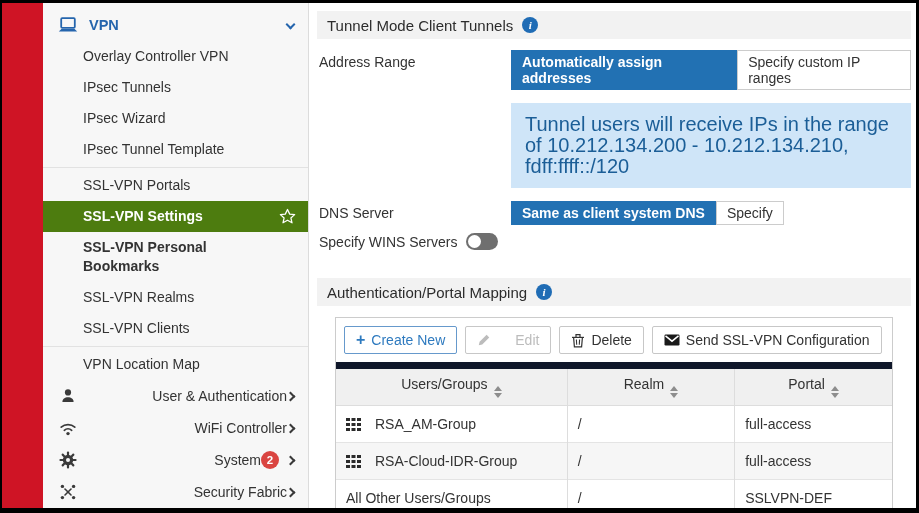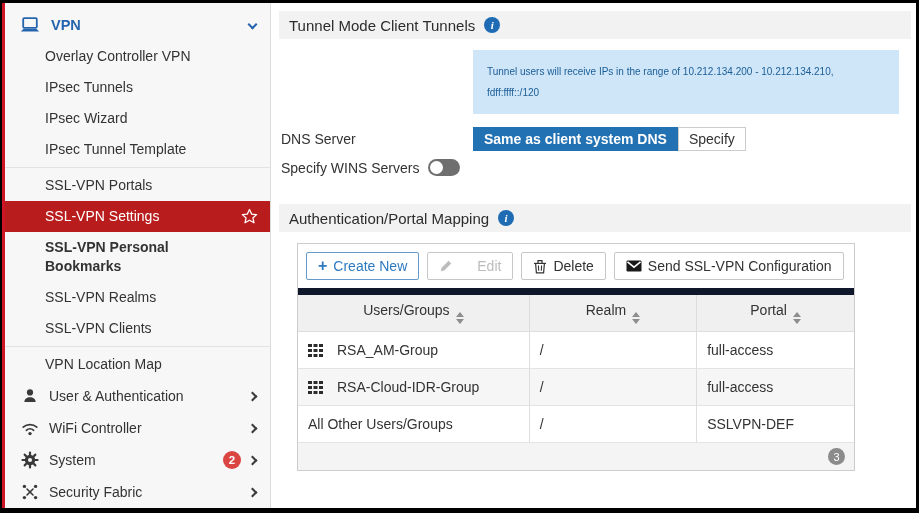--- a/index.html
+++ b/index.html
@@ -1,34 +1,34 @@
 <!DOCTYPE html>
 <html><head>
 <meta charset="utf-8">
 <style>
   * { margin:0; padding:0; box-sizing:border-box; }
   body { width:919px; height:513px; font-family:"Liberation Sans", sans-serif; background:#fff; }
   .frame { width:919px; height:513px; background:#000; padding:3px 3px 5px 2px; }
   .redstrip { height:100%; background:#cf1425; padding-left:3px; }
-  .app { display:flex; height:100%; background:#fff; overflow:hidden; }
+  .app { display:flex; height:100%; background:#fff; overflow:hidden;margin-left:38px; }
 
   
   .sidebar { width:266px; min-width:266px; background:#f7f7f7; border-right:1px solid #dcdcdc;
              font-size:14px; color:#333; padding-top:5px; overflow:hidden; }
   .nav-header { display:flex; align-items:center; height:33px; padding:0 14px 0 15px;
                 color:#2565ad; font-weight:bold; font-size:14.5px; }
   .nav-header .lbl { margin-left:11px; }
   .nav-item { display:flex; align-items:center; padding:6px 10px 6px 40px; line-height:19px; cursor:default; }
   .nav-item.two-line .itm-lbl { display:inline-block; max-width:158px;font-weight:bold; }
-  .nav-item.selected { background:#b91c1c; color:#fff; font-weight:normal; padding-right:12px; }
+  .nav-item.selected { background:#4d7c0f; color:#fff; font-weight:bold; padding-right:12px; }
   .nav-item.selected .itm-lbl { flex:1; }
   .divider { border-top:1px solid #e2e2e2; margin:2px 0; }
   .nav-section { display:flex; align-items:center; padding:6px 14px 6px 15px; height:32px; }
   .nav-section .icon { width:19px; display:flex; justify-content:center; }
-  .nav-section .sec-lbl { margin-left:10px; flex:1; }
+  .nav-section .sec-lbl { margin-left:10px; flex:1;text-align:right; }
   .badge { background:#da4541; color:#fff; width:18px; height:18px; border-radius:50%;
            font-size:11.5px; font-weight:bold; display:flex; align-items:center; justify-content:center;
            margin-right:8px; }
   .chev { width:7px; height:7px; border-right:2px solid currentColor; border-bottom:2px solid currentColor;
           display:inline-block; }
   .chev.down { transform:rotate(45deg); margin-left:auto; color:#2565ad; }
   .chev.right { transform:rotate(-45deg); color:#3a3a3a; }
 
   
   main { flex:1; padding:8px 5px 0 8px; font-size:14px; color:#333; overflow:hidden; }
@@ -39,21 +39,21 @@
   .info-icon { width:16px; height:16px; border-radius:50%; background:#1f6cb5; color:#fff;
                font-size:11px; font-weight:bold; font-style:italic; font-family:"Liberation Serif", serif;
                display:inline-flex; align-items:center; justify-content:center; flex:0 0 auto; }
   .form-row { display:flex; margin-left:2px; margin-bottom:13px; }
   .form-label { width:192px; padding-top:4px; flex:0 0 192px; }
   .segmented { display:flex; align-items:stretch; }
   .seg { padding:3px 10px; border:1px solid #ccc; background:#fff; color:#333; font-size:14px;
          display:flex; align-items:center; cursor:pointer; }
   .seg.active { background:#2271b3; border-color:#2271b3; color:#fff; font-weight:bold; }
   .info-box { background:#cfe5f8; color:#1b5e97; padding:11px 14px; width:426px; line-height:21px;
-              font-size:10px; }
+              font-size:20px; }
   .wins-row { display:flex; align-items:center; gap:9px; margin-left:2px; margin-bottom:0; }
   .toggle { width:32px; height:17px; border-radius:9px; background:#6f6f6f; position:relative; cursor:pointer; }
   .toggle .knob { position:absolute; left:2px; top:2px; width:13px; height:13px; border-radius:50%; background:#fff; }
 
   
   .panel { margin-left:18px; width:558px; border:1px solid #ccc; background:#fff; }
   .toolbar { display:flex; gap:8px; padding:8px; }
   .btn { display:flex; align-items:center; gap:6px; border:1px solid #c7c7c7; background:#fff;
          border-radius:2px; padding:3px 11px; font-size:14px; color:#333; cursor:pointer; height:28px; }
   .btn.create { border-color:#6699cc; color:#2e7abf; }
@@ -205,20 +205,27 @@
     </div>
   </aside>
 
   <main>
 
     <div class="band band1">
       <span>Tunnel Mode Client Tunnels</span>
       <span class="info-icon">i</span>
     </div>
 
+    <div class="form-row">
+      <div class="form-label">Address Range</div>
+      <div class="segmented">
+        <div class="seg active">Automatically assign addresses</div>
+        <div class="seg">Specify custom IP ranges</div>
+      </div>
+    </div>
 
     <div class="form-row">
       <div class="form-label"></div>
       <div class="info-box">Tunnel users will receive IPs in the range of 10.212.134.200 - 10.212.134.210, fdff:ffff::/120</div>
     </div>
 
     <div class="form-row" style="margin-bottom:8px;">
       <div class="form-label">DNS Server</div>
       <div class="segmented">
         <div class="seg active">Same as client system DNS</div>

